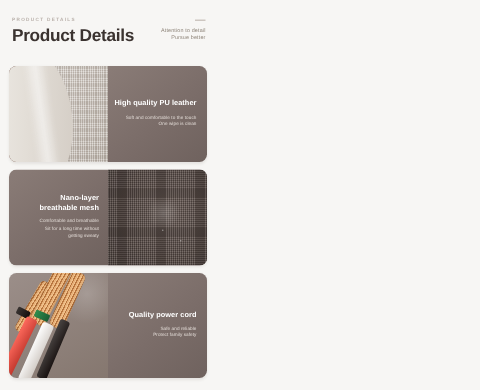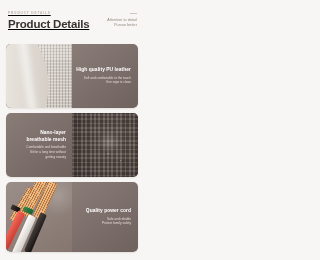--- a/index.html
+++ b/index.html
@@ -8,21 +8,20 @@
     background:#f7f6f4;
     font-family:"Liberation Sans", sans-serif;
     overflow:hidden;
     position:relative;
   }
 
   
   .header {
     position:absolute; left:0; top:0; width:144px; height:43px;
     padding:12px 7px 0 8px;
-    text-decoration:underline;
   }
   .eyebrow {
     font-size:3.1px; letter-spacing:0.9px; color:#b9b0aa;
     text-transform:uppercase; font-weight:700; line-height:1;
   }
   .page-title {
     margin-top:4px;
     font-size:11.5px; font-weight:700; color:#3b3330;
     letter-spacing:-0.2px; line-height:1;
   }

